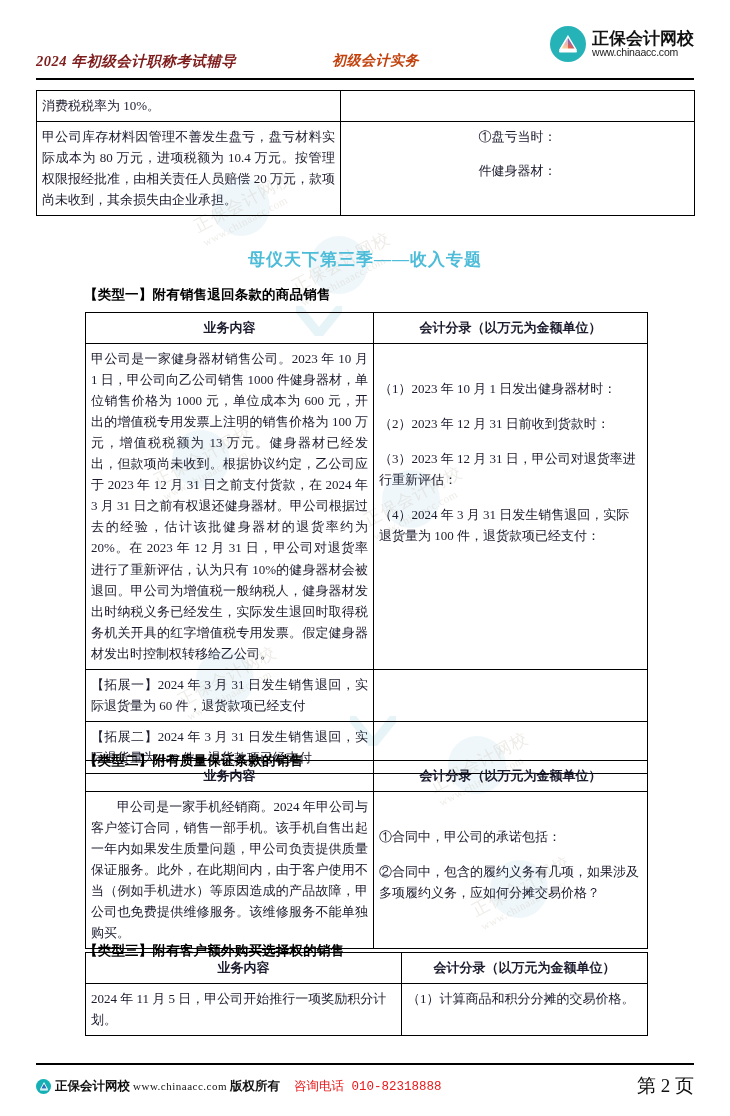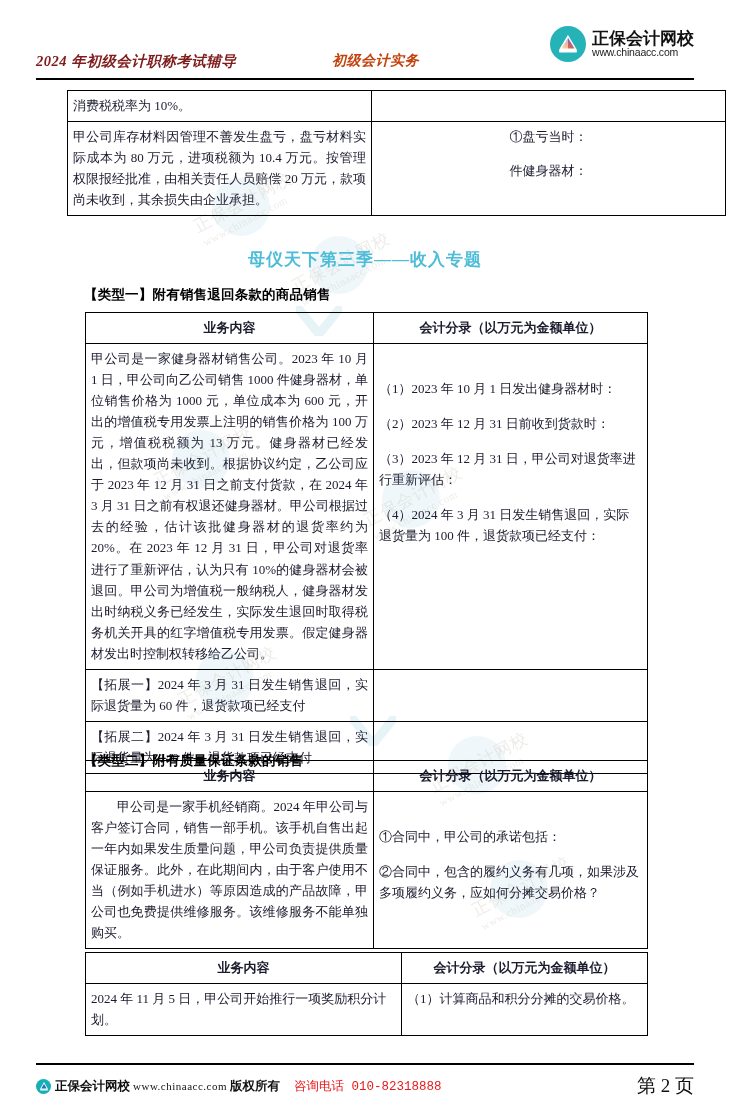--- a/index.html
+++ b/index.html
@@ -172,21 +172,20 @@
   }
   .thead-bold {
     font-weight: bold;
   }
 
   
   #table-top {
     left: 36px;
     top: 90px;
     width: 658px;
-    margin-left: 31px;
   }
   #table-top td { font-size: 13px; }
 
   .blk { margin: 0 0 0 0; text-align: center; }
   .blk + .blk { margin-top: 13px; }
 
   
   .section-title {
     position: absolute;
     left: 0;
@@ -447,20 +446,21 @@
       <tr>
         <td class="cell-just">　　甲公司是一家手机经销商。2024 年甲公司与客户签订合同，销售一部手机。该手机自售出起一年内如果发生质量问题，甲公司负责提供质量保证服务。此外，在此期间内，由于客户使用不当（例如手机进水）等原因造成的产品故障，甲公司也免费提供维修服务。该维修服务不能单独购买。</td>
         <td>
           <div class="r-item r-first">①合同中，甲公司的承诺包括：</div>
           <div class="r-item">②合同中，包含的履约义务有几项，如果涉及多项履约义务，应如何分摊交易价格？</div>
         </td>
       </tr>
     </tbody>
   </table>
 
+  <div class="type-heading" id="heading-type3">【类型三】附有客户额外购买选择权的销售</div>
   <table class="doc" id="table-type3">
     <colgroup>
         <col style="width:316px">
         <col style="width:246px">
       </colgroup>
     <thead>
       <tr>
         <th class="thead-cell">业务内容</th>
         <th class="thead-cell"><span>会计分录</span><span>（以万元为金额单位）</span></th>
       </tr>

